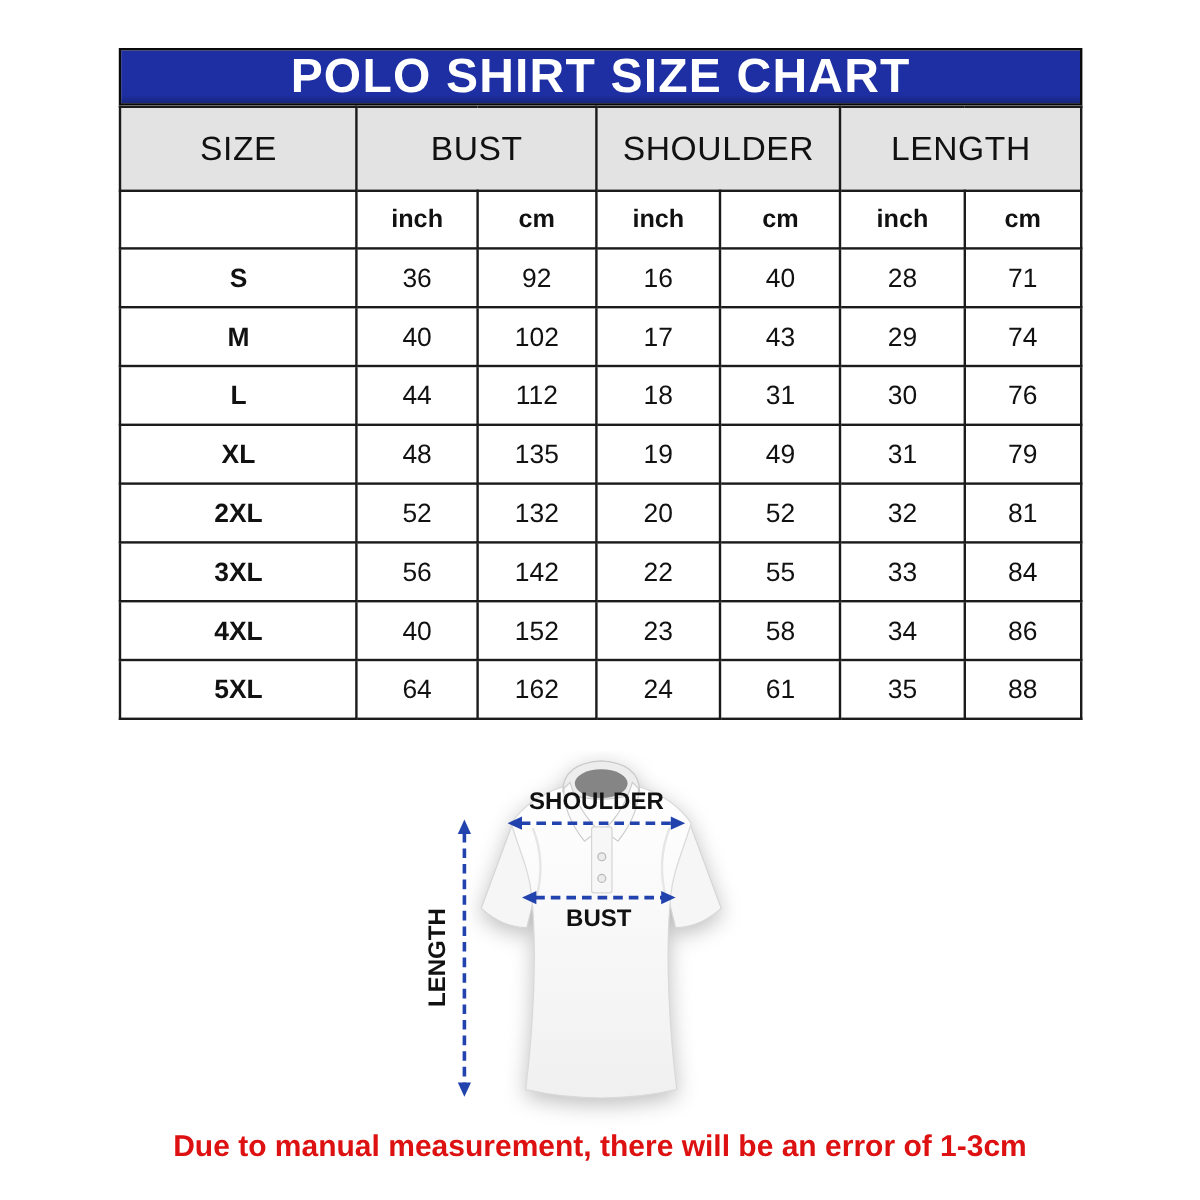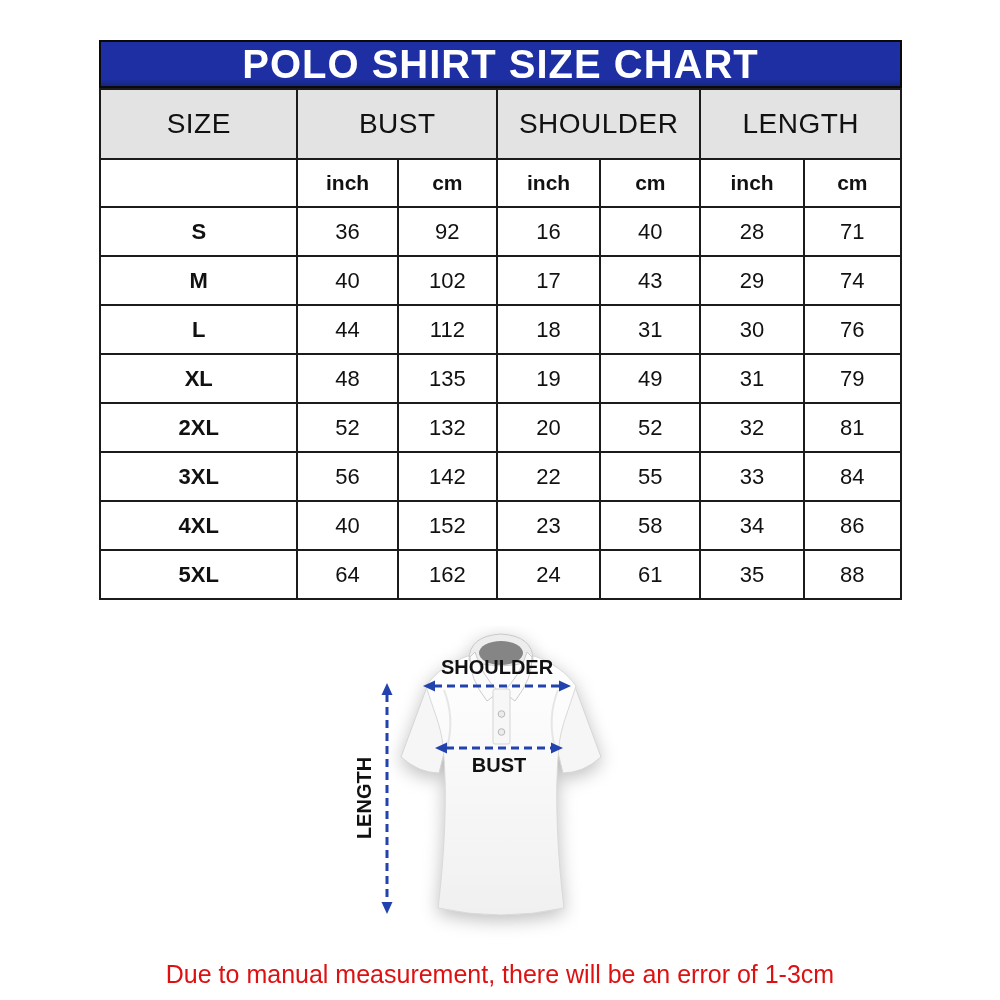--- a/index.html
+++ b/index.html
@@ -36,21 +36,21 @@
   .shirt-group{filter:drop-shadow(0px 5px 9px rgba(110,110,110,0.45));}
   .arrow-line{
     stroke:var(--arrow-blue,#2243ad);stroke-width:3;fill:none;stroke-dasharray:8 5;
   }
   .arrow-head{fill:var(--arrow-blue,#2243ad);stroke:none;}
   .diag-label{
     font-family:"Liberation Sans",sans-serif;font-size:20px;font-weight:bold;fill:#111111;
   }
   .note{
     position:absolute;left:0;top:941px;width:100%;text-align:center;
-    color:var(--note-red,#dd1111);font-size:25px;font-weight:normal;margin-top:19px;
+    color:var(--note-red,#dd1111);font-size:25px;font-weight:bold;
   }
 </style>
 </head>
 <body>
 
 <div class="page">
 
   <div class="chart">
     <div class="banner">
       <h1>POLO SHIRT SIZE CHART</h1>

